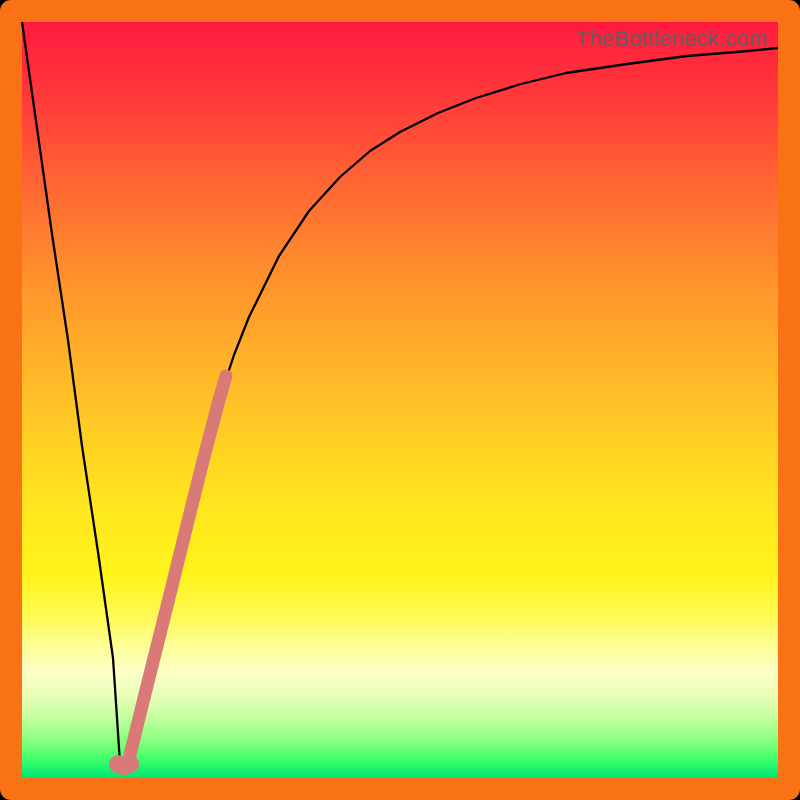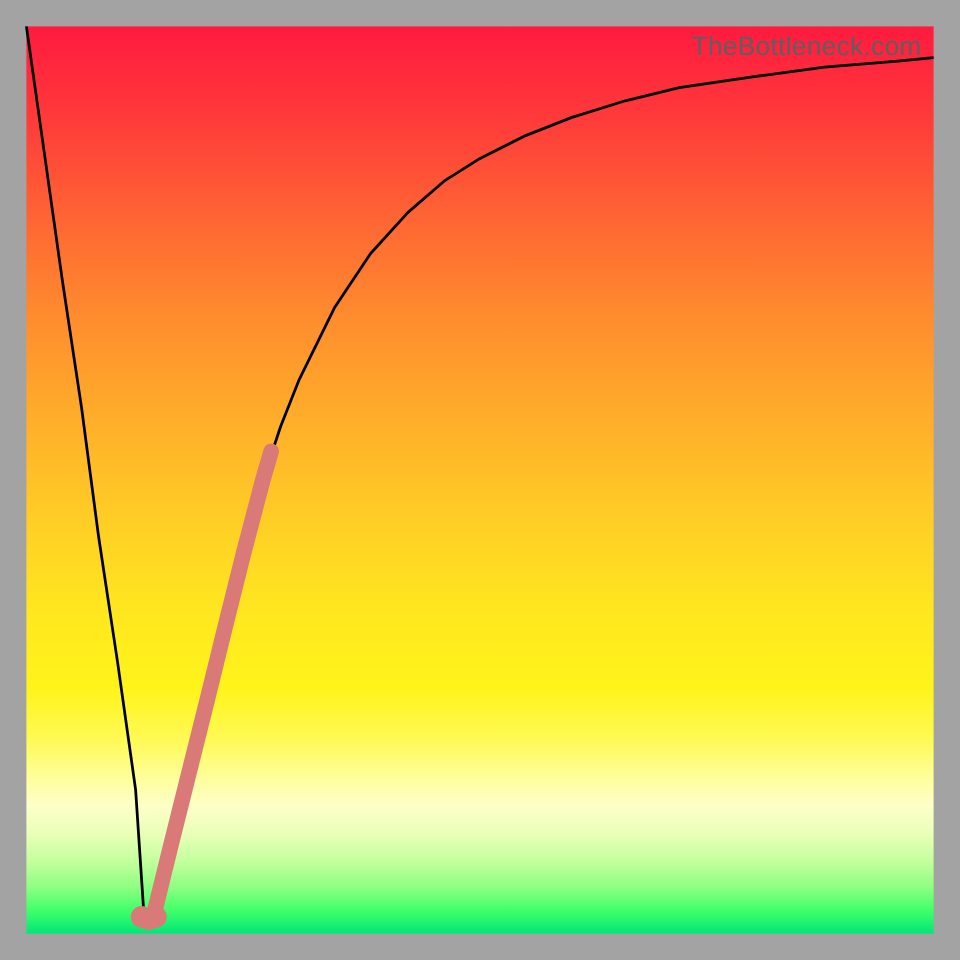--- a/index.html
+++ b/index.html
@@ -8,21 +8,22 @@
     width: 800px;
     height: 800px;
     overflow: hidden;
     background: #000;
     font-family: Arial, Helvetica, sans-serif;
   }
   .frame {
     position: absolute;
     left: 0; top: 0;
     width: 800px; height: 800px;
-    background: #a3a3a3;
+    background: #f97316;
+    border-radius: 11px;
   }
   .plot {
     position: absolute;
     left: 22px;
     top: 22px;
     width: 756px;   
     height: 756px;
     background: linear-gradient(to bottom,
       #ff1a3f 0%,
       #ff3a3a 10%,

